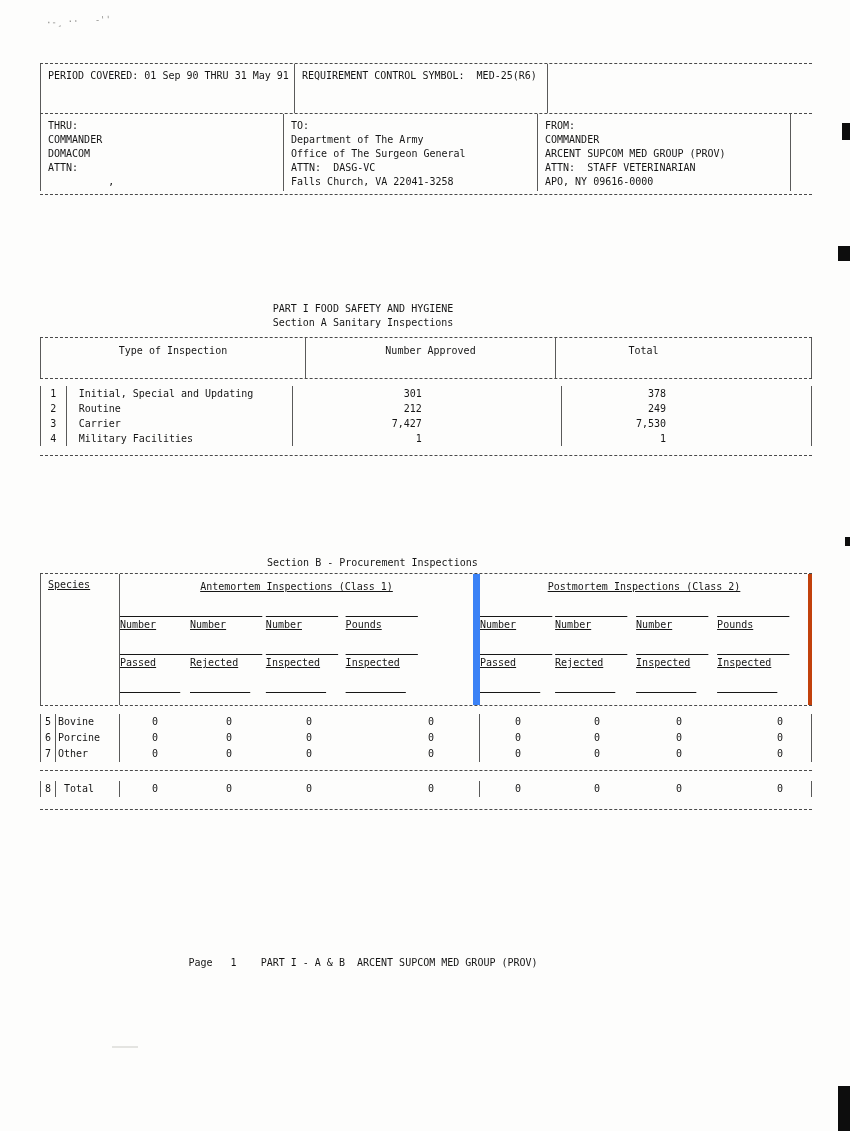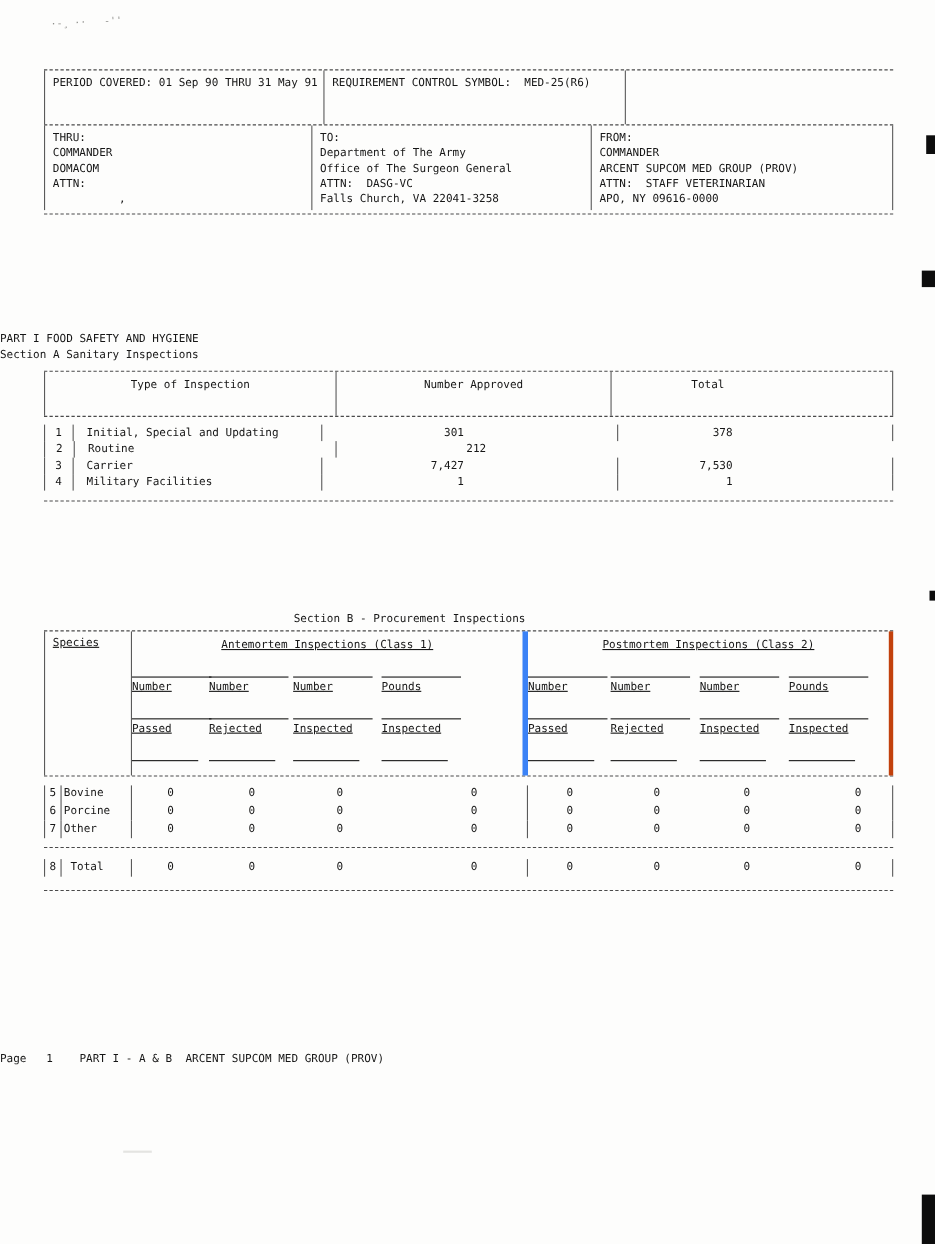--- a/index.html
+++ b/index.html
@@ -12,24 +12,24 @@
   .mono-line{ white-space:pre; line-height:14px; }
 
   
   .hdr-table{ position:absolute; top:63px; left:40px; width:772px;
     border-top:1px dashed #4a4a4a; border-bottom:1px dashed #4a4a4a; }
   .hdr-row{ display:flex; }
   .hdr-row.first{ border-bottom:1px dashed #4a4a4a; min-height:50px; }
   .hdr-row.second{ min-height:80px; padding-bottom:3px; }
   .hdr-cell{ border-left:1px solid #5a5a5a; padding:5px 6px 0 7px; }
   .hdr-cell.last{ border-right:1px solid #5a5a5a; }
-  .hc1{ width:243px; } .hc2{ width:254px; } .hc3{ width:275px; }
-
-  
-  .center-title{ position:absolute; left:0; width:726px; text-align:left;
+  .hc1{ width:243px; } .hc2{ width:254px; } .hc3{ width:254px; }
+
+  
+  .center-title{ position:absolute; left:0; width:726px; text-align:center;
     white-space:pre; line-height:14px; }
   .t-part1{ top:302px; } .t-secA{ top:316px; } .t-footer{ top:956px; }
 
   
   .secA{ position:absolute; top:337px; left:40px; width:772px;
     border-top:1px dashed #4a4a4a; border-bottom:1px dashed #4a4a4a; }
   .secA-head{ display:flex; border-bottom:1px dashed #4a4a4a; }
   .secA-head>div{ padding-top:6px; min-height:40px; text-align:center;
     line-height:14px; white-space:pre; }
   .sa-h1{ width:265px; border-left:1px solid #5a5a5a; }
@@ -46,21 +46,21 @@
     text-align:right; padding-right:145px; white-space:pre;margin-left:26px; }
 
   
   .secB-title{ position:absolute; top:557px; left:267px; white-space:pre; }
   .secB{ position:absolute; top:573px; left:40px; width:772px;
     border-top:1px dashed #4a4a4a; border-bottom:1px dashed #4a4a4a; }
   .secB-head{ display:flex; border-bottom:1px dashed #4a4a4a;text-decoration:underline; }
   .sb-species-h{ width:80px; border-left:1px solid #5a5a5a; border-right:1px solid #5a5a5a;
     padding:5px 0 0 7px; white-space:pre; }
   .sb-group{ padding-top:5px; }
-  .sb-ante{ width:360px; border-right:5px solid #3b82f6; }
+  .sb-ante{ width:360px; border-right:7px solid #3b82f6; }
   .sb-post{ width:332px; border-right:4px solid #c2410c; }
   .sb-group-title{ text-align:center; line-height:16px; white-space:pre; }
   .sb-subrow{ display:flex; padding-bottom:12px; }
   .sb-sub{ text-align:left; white-space:pre; }
   .sb-sub div{ line-height:16px; }
   .sb-ante .s1{ width:70px; } .sb-ante .s2{ width:78px; }
   .sb-ante .s3{ width:82px; } .sb-ante .s4{ width:130px; padding-right:34px; }
   .sb-post .s1{ width:76px; } .sb-post .s2{ width:82px; }
   .sb-post .s3{ width:82px; } .sb-post .s4{ width:92px; }
   .sb-block{ border-bottom:1px dashed #4a4a4a; padding:8px 0; }
@@ -143,20 +143,21 @@
       <div class="secA-row">
         <div class="sa-num">1</div>
         <div class="sa-name">Initial, Special and Updating</div>
         <div class="sa-val">301</div>
         <div class="sa-tot">378</div>
       </div>
       <div class="secA-row">
         <div class="sa-num">2</div>
         <div class="sa-name">Routine</div>
         <div class="sa-val">212</div>
+        <div class="sa-tot">249</div>
       </div>
       <div class="secA-row">
         <div class="sa-num">3</div>
         <div class="sa-name">Carrier</div>
         <div class="sa-val">7,427</div>
         <div class="sa-tot">7,530</div>
       </div>
       <div class="secA-row">
         <div class="sa-num">4</div>
         <div class="sa-name">Military Facilities</div>

